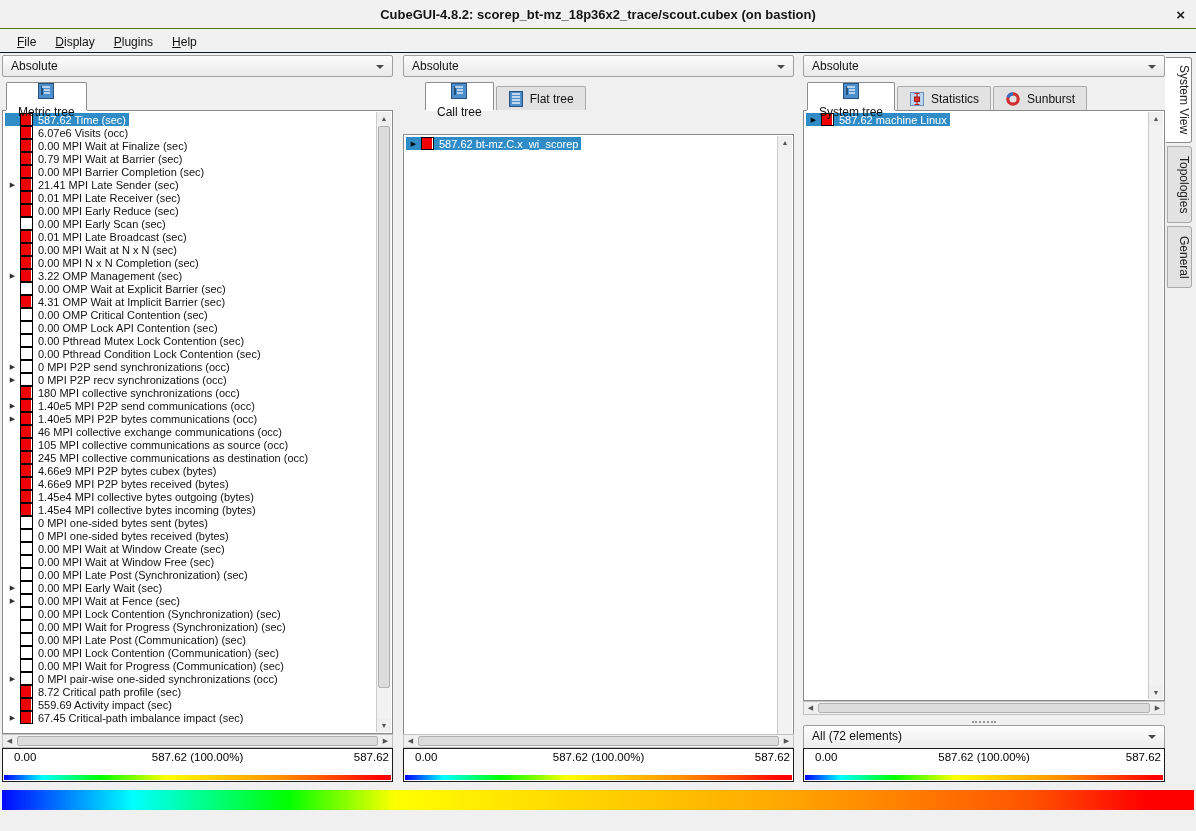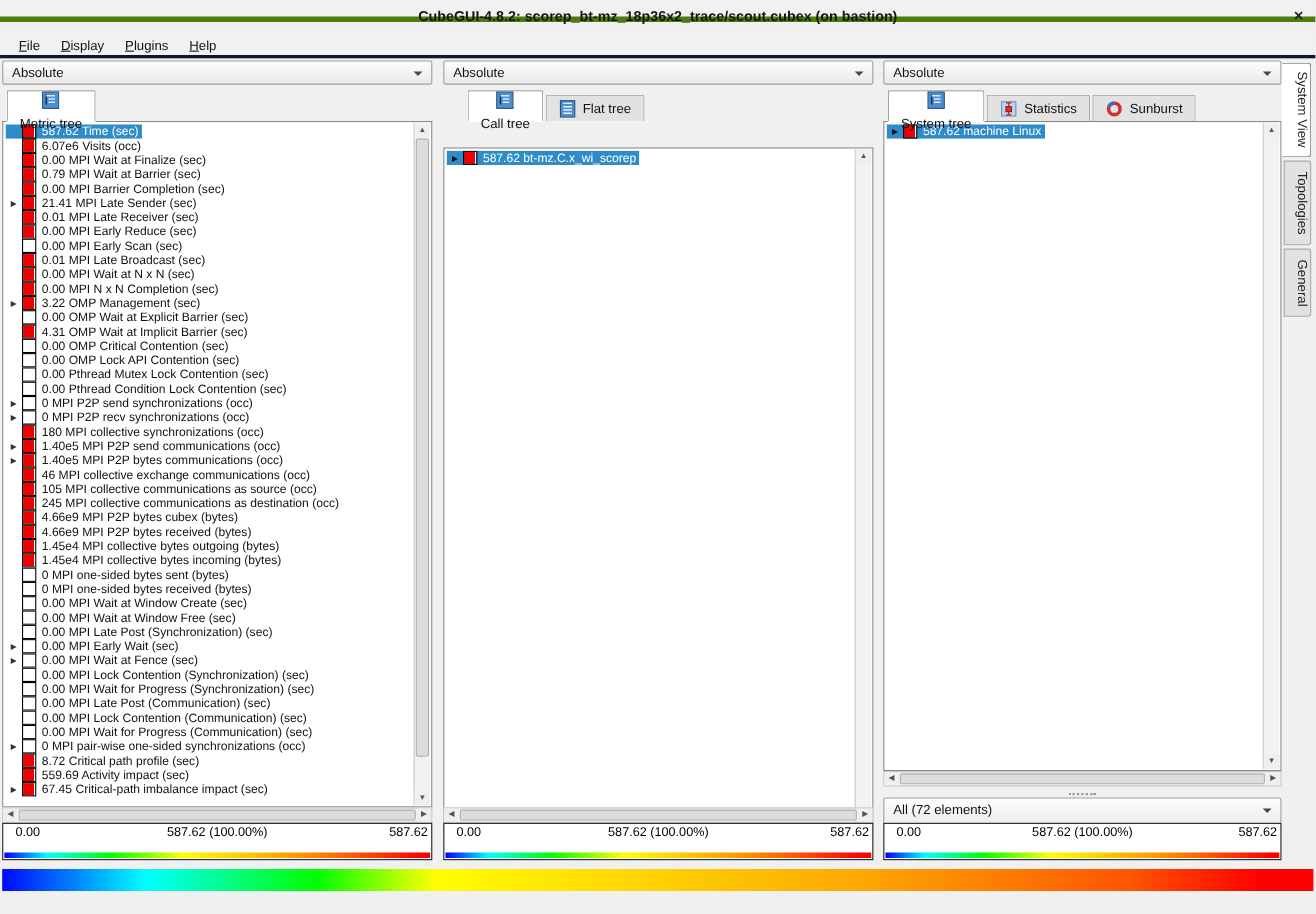--- a/index.html
+++ b/index.html
@@ -1,27 +1,27 @@
 <!DOCTYPE html>
 <html><head>
 <meta charset="utf-8">
 <style>
   html,body{margin:0;padding:0;}
   body{width:1196px;height:831px;position:relative;background:#f0f0f0;
        font-family:"Liberation Sans",sans-serif;overflow:hidden;color:#111;}
 
   
-  .titlebar{position:absolute;left:0;top:0;width:1196px;height:20px;background:#f1f1f1;
-            border-bottom:5px solid #4d7c0f;box-sizing:border-box;}
+  .titlebar{position:absolute;left:0;top:0;width:1196px;height:29px;background:#f1f1f1;
+            border-bottom:1px solid #4d7c0f;box-sizing:border-box;}
   .title{line-height:29px;text-align:center;font-weight:bold;font-size:13px;color:#151515;}
   .close{position:absolute;right:11px;top:0;line-height:29px;font-size:15px;font-weight:bold;color:#222;}
 
   
   .menubar{position:absolute;left:0;top:31px;width:1196px;height:22px;background:#f1f1f1;
-           border-bottom:3px solid #0f172a;display:flex;align-items:center;padding-left:8px;
+           border-bottom:1px solid #0f172a;display:flex;align-items:center;padding-left:8px;
            box-sizing:border-box;}
   .menu-item{display:inline-block;font-size:12px;padding:2px 10px 2px 9px;}
   .menu-item::first-letter{text-decoration:underline;}
 
   
   .combo{position:absolute;top:55px;height:22px;box-sizing:border-box;
          background:linear-gradient(#fdfdfd,#e9e9e9);border:1px solid #9f9f9f;border-radius:2px;
          font-size:12px;line-height:20px;padding-left:8px;}
   .combo-arrow{position:absolute;right:8px;top:9px;width:0;height:0;
                border-left:4px solid transparent;border-right:4px solid transparent;

